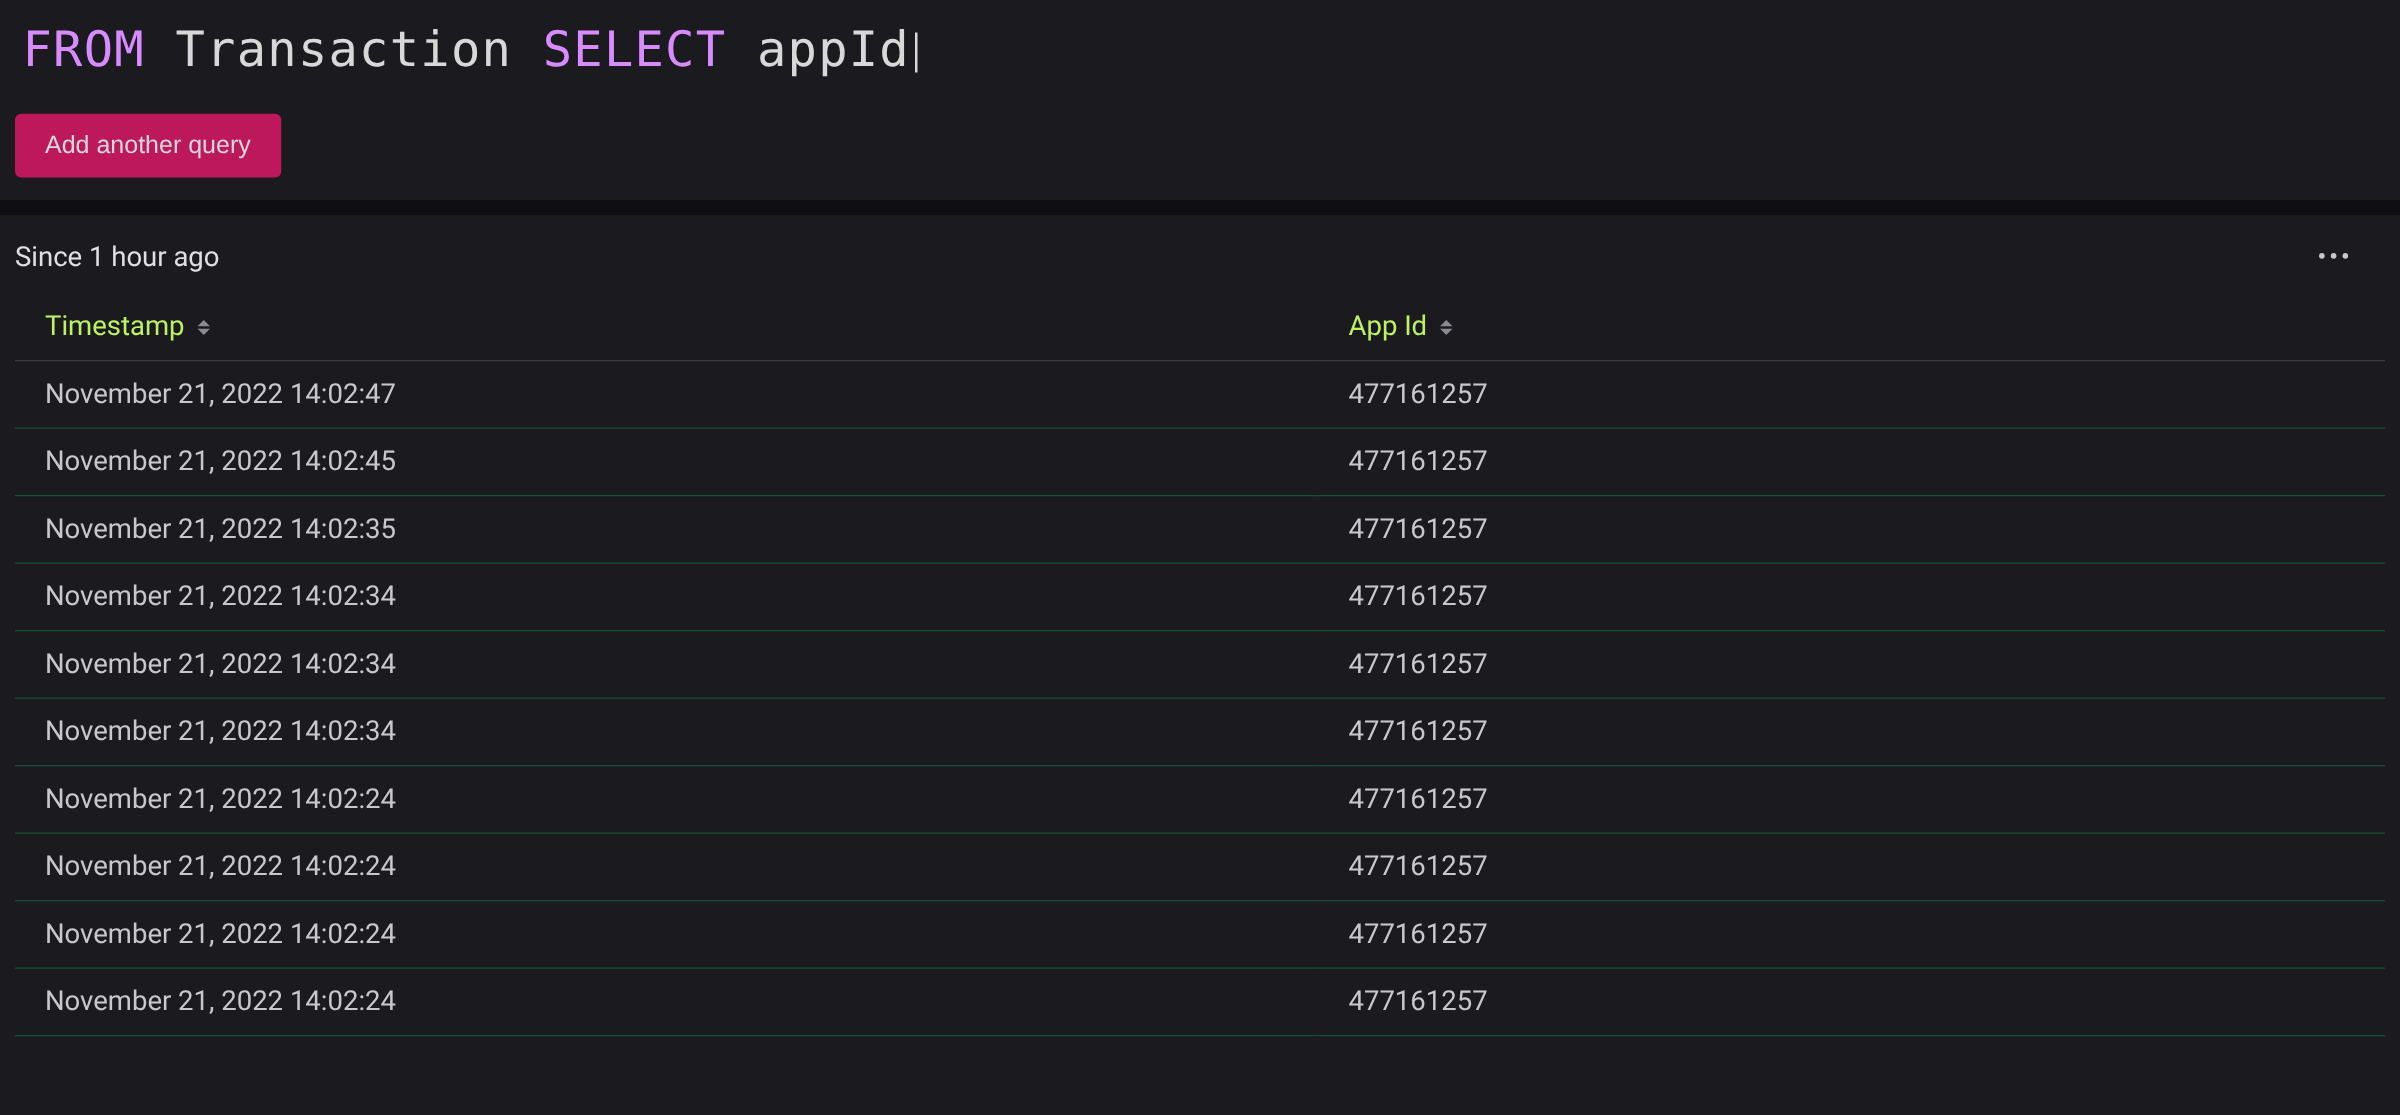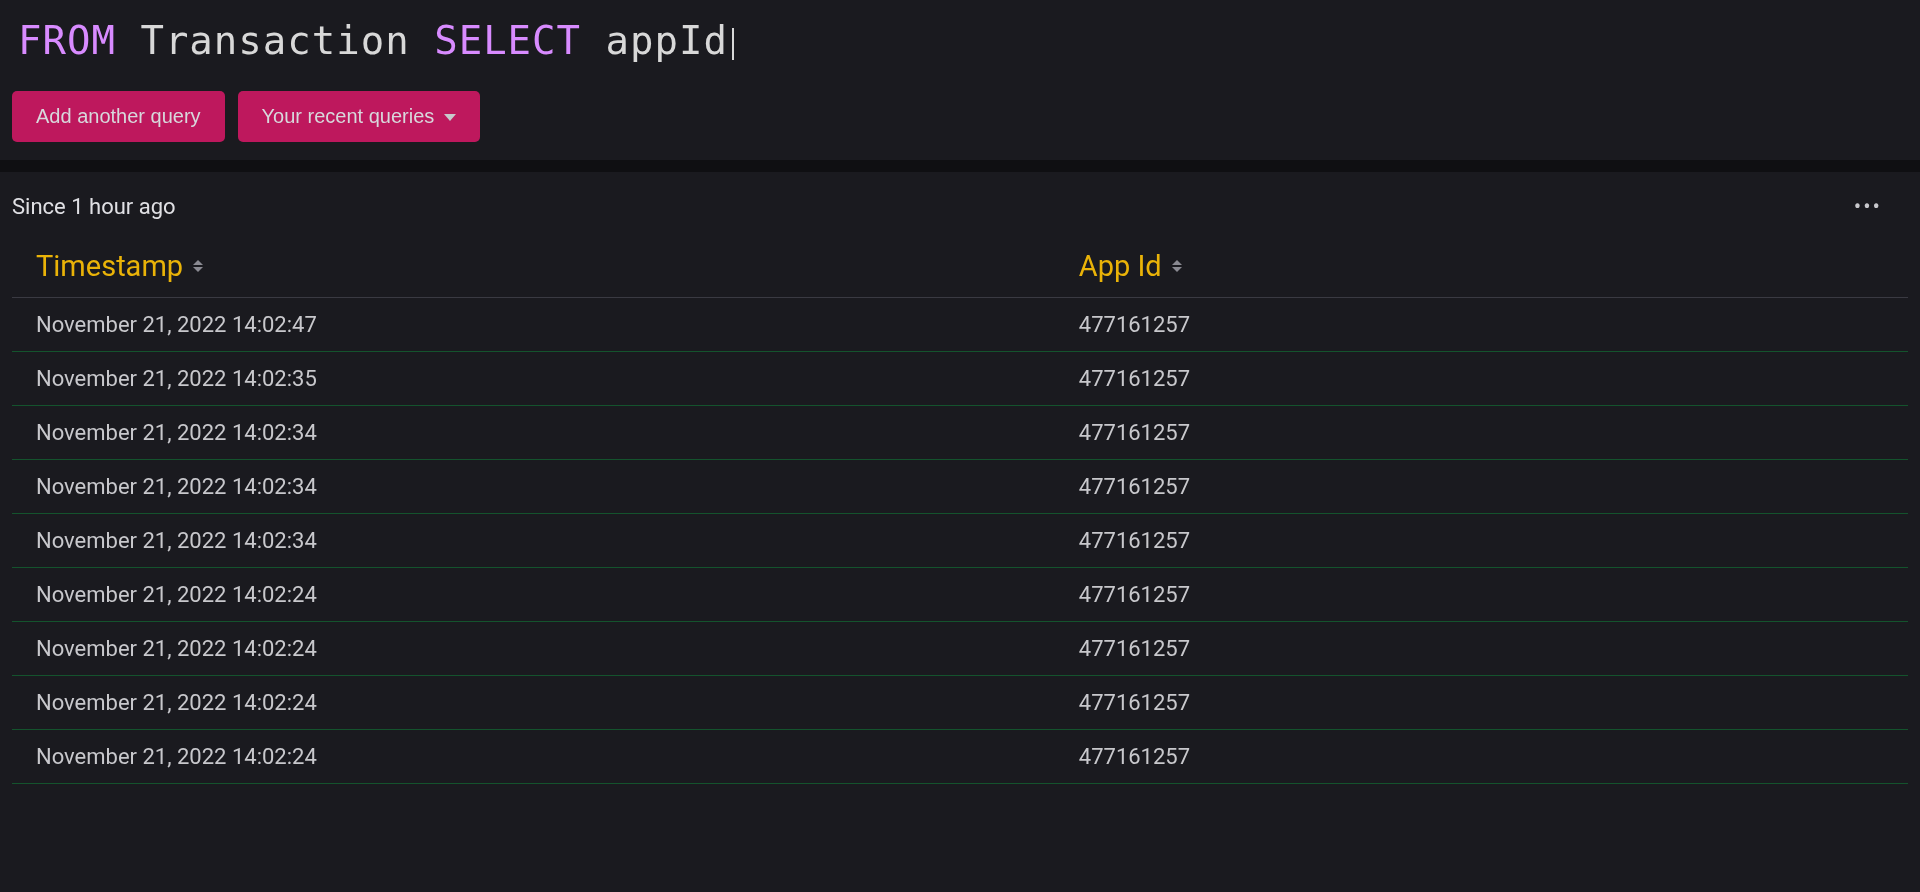--- a/index.html
+++ b/index.html
@@ -82,22 +82,22 @@
   }
   .table {
     width: calc(100% - 24px);
     margin: 0 12px;
     border-collapse: collapse;
   }
   .table thead th {
     text-align: left;
     padding: 14px 24px;
     font-weight: 400;
-    font-size: 29px;
-    color: #eab308;
+    font-size: 22px;
+    color: #bef264;
     border-bottom: 1px solid #3a3a42;
   }
   .th-content {
     display: flex;
     align-items: center;
     gap: 10px;
     cursor: pointer;
   }
   .sort-icon {
     display: inline-flex;
@@ -133,24 +133,20 @@
 <div class="query-bar">
   <span class="kw-from">FROM</span>
   <span class="kw-table">Transaction</span>
   <span class="kw-select">SELECT</span>
   <span class="kw-field">appId</span><span class="cursor"></span>
 </div>
 
 <div class="toolbar">
   <button class="btn">
     <span>Add another query</span>
-  </button>
-  <button class="btn">
-    <span>Your recent queries</span>
-    <span class="chevron-down"></span>
   </button>
 </div>
 
 <div class="divider"></div>
 
 <div class="results-header">
   <div class="since-text">Since 1 hour ago</div>
   <div class="more-icon">•••</div>
 </div>
 
@@ -177,20 +173,24 @@
       </th>
     </tr>
   </thead>
   <tbody>
 
   <tr>
         <td>November 21, 2022 14:02:47</td>
         <td>477161257</td>
       </tr>
       <tr>
+        <td>November 21, 2022 14:02:45</td>
+        <td>477161257</td>
+      </tr>
+      <tr>
         <td>November 21, 2022 14:02:35</td>
         <td>477161257</td>
       </tr>
       <tr>
         <td>November 21, 2022 14:02:34</td>
         <td>477161257</td>
       </tr>
       <tr>
         <td>November 21, 2022 14:02:34</td>
         <td>477161257</td>

